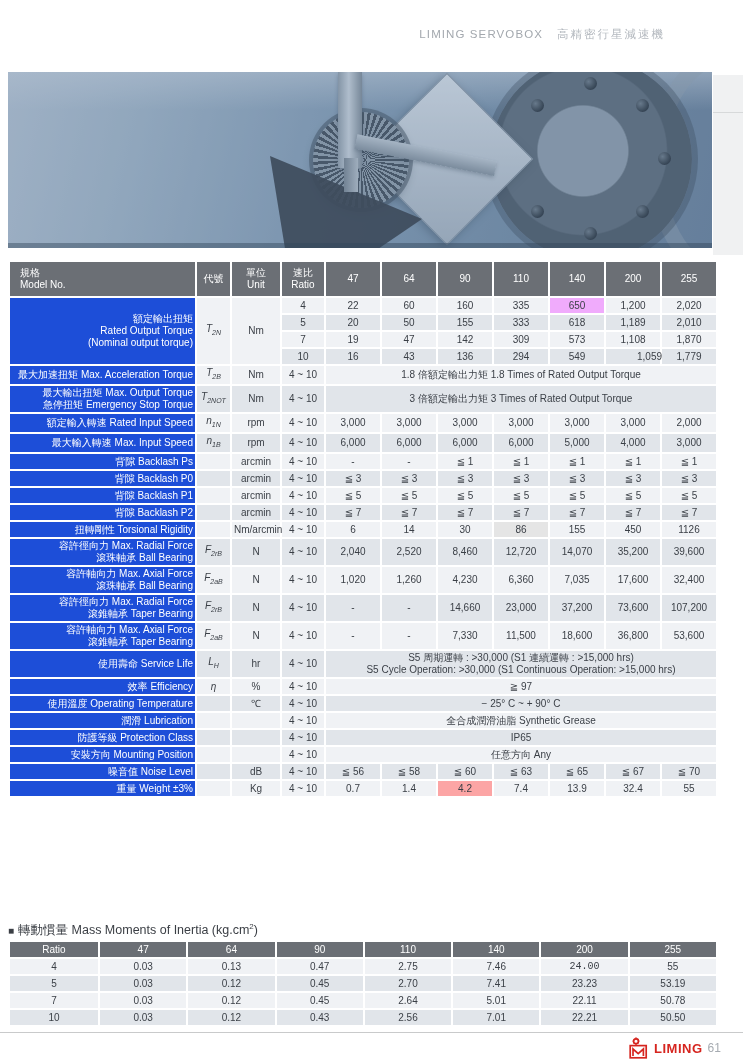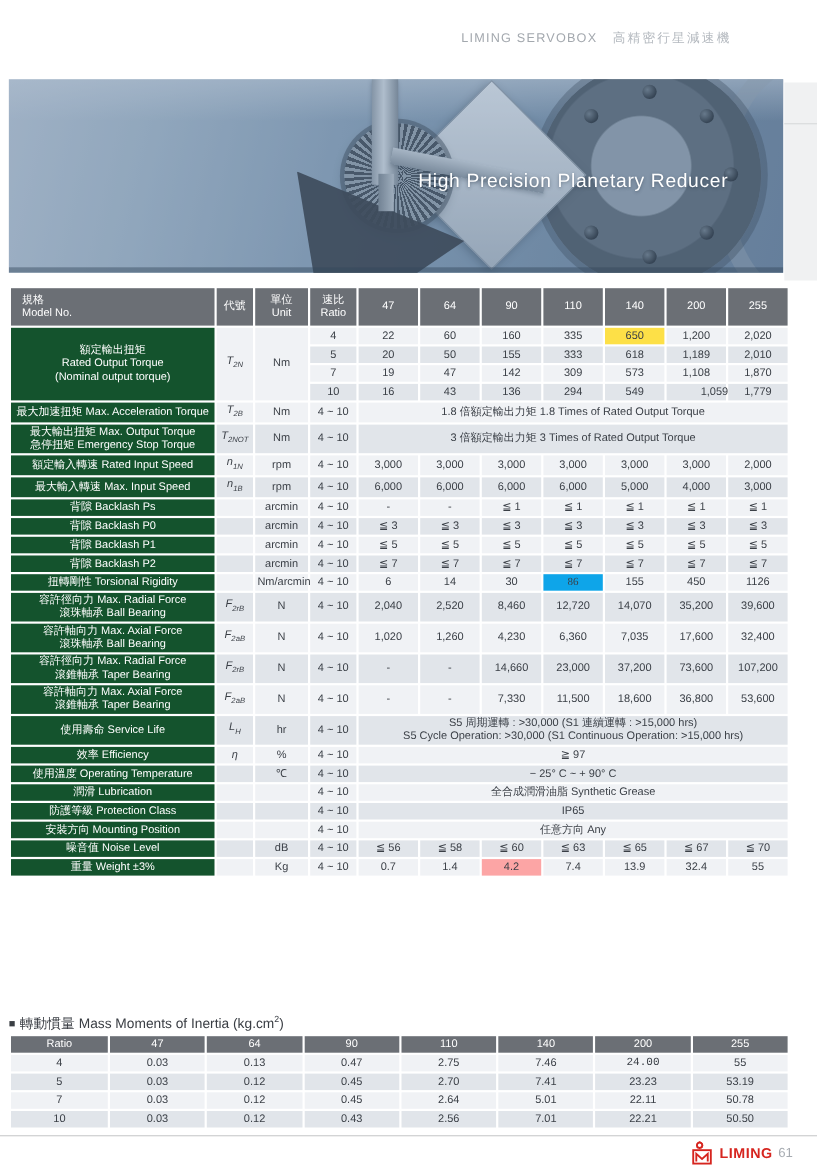--- a/index.html
+++ b/index.html
@@ -57,21 +57,21 @@
   
   .side-strip { position: absolute; left: 713px; top: 75px; width: 30px; height: 180px; background: #f0f1f2; }
   .side-strip .divider { position: absolute; top: 37px; left: 0; right: 0; border-top: 1px solid #d7d9da; }
 
   
   table { border-collapse: separate; border-spacing: 2px; table-layout: fixed; background: #fff; }
   .spec-table { position: absolute; left: 8px; top: 260px; width: 710px; }
   .spec-table th, .spec-table td { font-weight: normal; font-size: 10px; line-height: 12px; padding: 1px 2px; vertical-align: middle; }
   .hdr { background: #6b6f75; color: #ffffff; text-align: center; height: 34px; }
   th.hdr-model { text-align: left; padding-left: 10px; }
-  .lbl { background: #14532d; color: #ffffff; text-align: center; padding-left: 9px; }
+  .lbl { background: #1d4ed8; color: #ffffff; text-align: right; padding-left: 9px; }
   .lbl div { white-space: nowrap; }
   .c { text-align: center; color: #3a3f46; }
   .code i { font-family: Liberation Sans, sans-serif; font-style: italic; font-size: 10px; }
   .code sub { font-size: 7px; }
   .r15 td, .r15 th { height: 15px; }
   .r24 td { height: 24px; }
   .r26 td { height: 26px; }
   .span2 { line-height: 11.5px; }
 
   
@@ -108,21 +108,20 @@
     <div class="bolt" style="left:146px;top:41px;"></div>
   </div>
   <div class="ph ph-diamond"></div>
   <div class="ph ph-fins"></div>
   <div class="ph ph-triangle"></div>
   <div class="ph ph-arm-v"></div>
   <div class="ph ph-arm-h"></div>
   <div class="ph ph-clamp"></div>
   <div class="ph ph-tint"></div>
   <div class="ph ph-bottom"></div>
-  <div class="banner-title">High Precision Planetary Reducer</div>
 </div>
 <div class="side-strip">
   <div class="divider"></div>
 </div>
 
 <table class="spec-table">
   <colgroup>
     <col style="width:185px">
       <col style="width:33px">
       <col style="width:48px">
@@ -166,21 +165,21 @@
           <div>Rated Output Torque</div>
           <div>(Nominal output torque)</div>
         </th>
         <td class="c code" rowspan="4" style="background: rgb(240, 242, 245);"><i>T<sub>2N</sub></i></td>
         <td class="c" rowspan="4" style="background: rgb(240, 242, 245);">Nm</td>
         <td class="c" style="background: rgb(240, 242, 245);">4</td>
         <td class="c" style="background: rgb(240, 242, 245);">22</td>
         <td class="c" style="background: rgb(240, 242, 245);">60</td>
         <td class="c" style="background: rgb(240, 242, 245);">160</td>
         <td class="c" style="background: rgb(240, 242, 245);">335</td>
-        <td class="c" style="background: #fde047;">650</td>
+        <td class="c" style="background: #f0abfc;">650</td>
         <td class="c" style="background: rgb(240, 242, 245);">1,200</td>
         <td class="c" style="background: rgb(240, 242, 245);">2,020</td>
       </tr>
       <tr class="r15">
         <td class="c" style="background: rgb(225, 229, 234);">5</td>
         <td class="c" style="background: rgb(225, 229, 234);">20</td>
         <td class="c" style="background: rgb(225, 229, 234);">50</td>
         <td class="c" style="background: rgb(225, 229, 234);">155</td>
         <td class="c" style="background: rgb(225, 229, 234);">333</td>
         <td class="c" style="background: rgb(225, 229, 234);">618</td>
@@ -323,21 +322,21 @@
       <tr class="r15">
         <th class="lbl">
           <div>扭轉剛性  Torsional Rigidity</div>
         </th>
         <td class="c code" style="background: rgb(240, 242, 245);"></td>
         <td class="c" style="background: rgb(240, 242, 245);">Nm/arcmin</td>
         <td class="c" style="background: rgb(240, 242, 245);">4 ~ 10</td>
         <td class="c" style="background: rgb(240, 242, 245);">6</td>
         <td class="c" style="background: rgb(240, 242, 245);">14</td>
         <td class="c" style="background: rgb(240, 242, 245);">30</td>
-        <td class="c" style="background: #0ea5e9; font-family: Liberation Serif, serif;">86</td>
+        <td class="c" style="background: #e5e5e5;">86</td>
         <td class="c" style="background: rgb(240, 242, 245);">155</td>
         <td class="c" style="background: rgb(240, 242, 245);">450</td>
         <td class="c" style="background: rgb(240, 242, 245);">1126</td>
       </tr>
       <tr class="r24">
         <th class="lbl">
           <div>容許徑向力  Max. Radial Force</div>
           <div>滾珠軸承  Ball Bearing</div>
         </th>
         <td class="c code" style="background: rgb(225, 229, 234);"><i>F<sub>2rB</sub></i></td>

